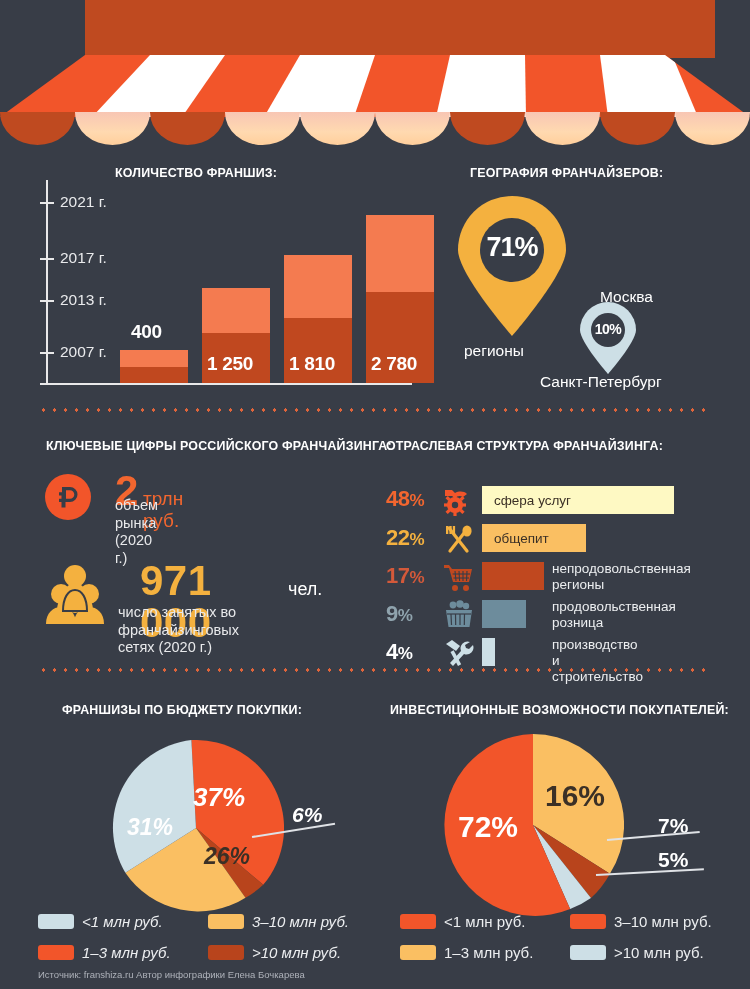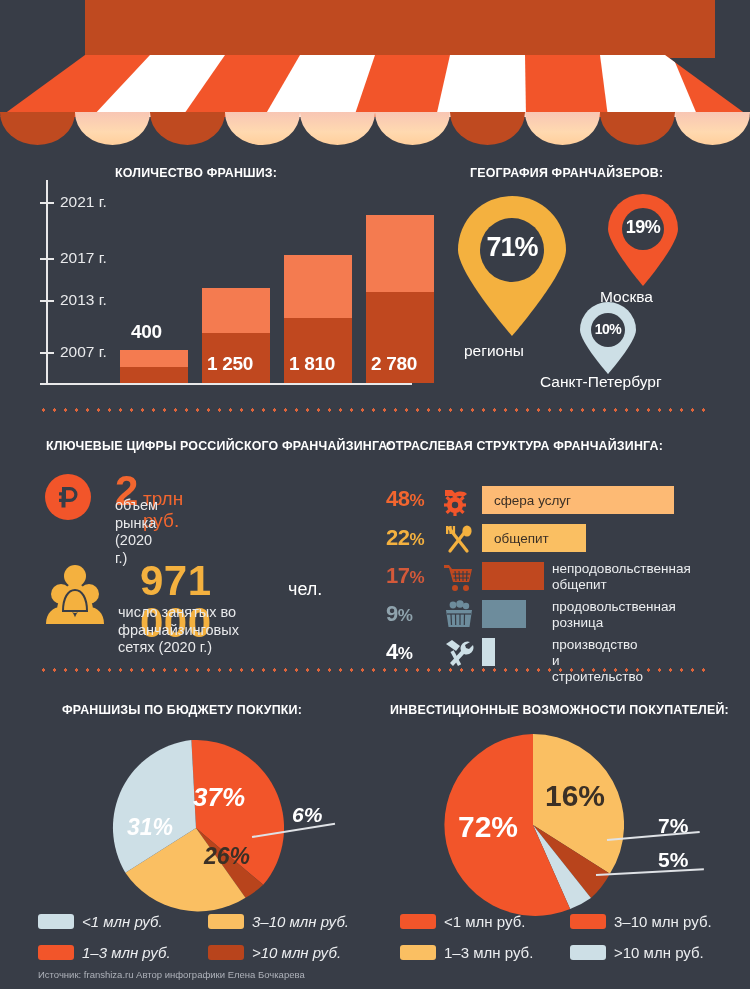--- a/index.html
+++ b/index.html
@@ -178,27 +178,20 @@
 
     <div class="pin" style="left:18px;top:16px;width:108px;height:140px;">
       <svg viewBox="0 0 108 140" style="position:absolute;left:0;top:0;width:108px;height:140px;">
         <path d="M54 140 C 54 140, 108 78, 108 54 A 54 54 0 1 0 0 54 C 0 78, 54 140, 54 140 Z" fill="#f4b13f"></path>
         <circle cx="54" cy="54" r="32" fill="#383d47"></circle>
       </svg>
       <div style="position:absolute;left:0;top:36px;width:108px;text-align:center;color:#fff;font-size:27px;font-weight:bold;letter-spacing:-1px;">71%</div>
     </div>
     <div class="pin-label" style="left:24px;top:162px;">регионы</div>
 
-    <div class="pin" style="left:168px;top:14px;width:70px;height:92px;">
-      <svg viewBox="0 0 70 92" style="position:absolute;left:0;top:0;width:70px;height:92px;">
-        <path d="M35 92 C 35 92, 70 51, 70 35 A 35 35 0 1 0 0 35 C 0 51, 35 92, 35 92 Z" fill="#f2552a"></path>
-        <circle cx="35" cy="35" r="21" fill="#383d47"></circle>
-      </svg>
-      <div style="position:absolute;left:0;top:23px;width:70px;text-align:center;color:#fff;font-size:18px;font-weight:bold;letter-spacing:-.5px;">19%</div>
-    </div>
     <div class="pin-label" style="left:160px;top:108px;">Москва</div>
 
     <div class="pin" style="left:140px;top:122px;width:56px;height:72px;">
       <svg viewBox="0 0 56 72" style="position:absolute;left:0;top:0;width:56px;height:72px;">
         <path d="M28 72 C 28 72, 56 40, 56 28 A 28 28 0 1 0 0 28 C 0 40, 28 72, 28 72 Z" fill="#cddfe6"></path>
         <circle cx="28" cy="28" r="17" fill="#383d47"></circle>
       </svg>
       <div style="position:absolute;left:0;top:19px;width:56px;text-align:center;color:#fff;font-size:14px;font-weight:bold;letter-spacing:-.5px;">10%</div>
     </div>
     <div class="pin-label" style="left:100px;top:193px;">Санкт-Петербург</div>
@@ -255,21 +248,21 @@
           <rect x="11.4" y="8" width="3.2" height="4"></rect>
             <rect x="11.4" y="26" width="3.2" height="4"></rect>
           <rect x="2" y="17.4" width="4" height="3.2"></rect>
             <rect x="20" y="17.4" width="4" height="3.2"></rect>
           <rect x="4.5" y="10.5" width="3.2" height="4" transform="rotate(-45 6 12.5)"></rect>
           <rect x="18.5" y="23.5" width="3.2" height="4" transform="rotate(-45 20 25.5)"></rect>
           <rect x="18.5" y="10.5" width="3.2" height="4" transform="rotate(45 20 12.5)"></rect>
           <rect x="4.5" y="23.5" width="3.2" height="4" transform="rotate(45 6 25.5)"></rect>
         </g>
       </svg>
-      <div class="ind-bar" style="top:0;width:192px;height:28px;background:#fdba74;">
+      <div class="ind-bar" style="top:0;width:192px;height:28px;background:#fef9c3;">
         <div class="ind-inbar">сфера услуг</div>
       </div>
     </div>
 
     <div class="ind-row" style="top:64px;">
       <div class="ind-pct" style="top:1px;color:#f4b13f;"><span>22</span><small>%</small></div>
       <svg class="ind-ico" viewBox="0 0 34 30">
         <g stroke="#f4b13f" stroke-width="3.2" stroke-linecap="round">
           <line x1="7" y1="4" x2="25" y2="27"></line>
             <line x1="26" y1="4" x2="8" y2="27"></line>
@@ -298,21 +291,21 @@
           <line x1="13" y1="9" x2="14" y2="19"></line>
             <line x1="17" y1="9" x2="17.6" y2="19"></line>
           <line x1="21" y1="9" x2="21" y2="19"></line>
             <line x1="25" y1="9" x2="24.5" y2="19"></line>
           <line x1="10.6" y1="12" x2="28" y2="12"></line>
             <line x1="11.5" y1="16" x2="27" y2="16"></line>
         </g>
       </svg>
       <div class="ind-bar" style="top:0;width:62px;height:28px;background:#c0481f;"></div>
       <div class="ind-lab" style="left:166px;top:-1px;white-space:pre-line;">непродовольственная
-общепит</div>
+регионы</div>
     </div>
 
     <div class="ind-row" style="top:140px;">
       <div class="ind-pct" style="top:1px;color:#8fa3ad;"><span>9</span><small>%</small></div>
       <svg class="ind-ico" viewBox="0 0 34 30">
         <g fill="#6d8c9c">
           <circle cx="11" cy="5" r="3.4"></circle>
             <circle cx="18" cy="4" r="3.8"></circle>
             <circle cx="24" cy="6" r="3.2"></circle>
           <path d="M4 10 h26 l-2.5 17 H6.5 z"></path>

